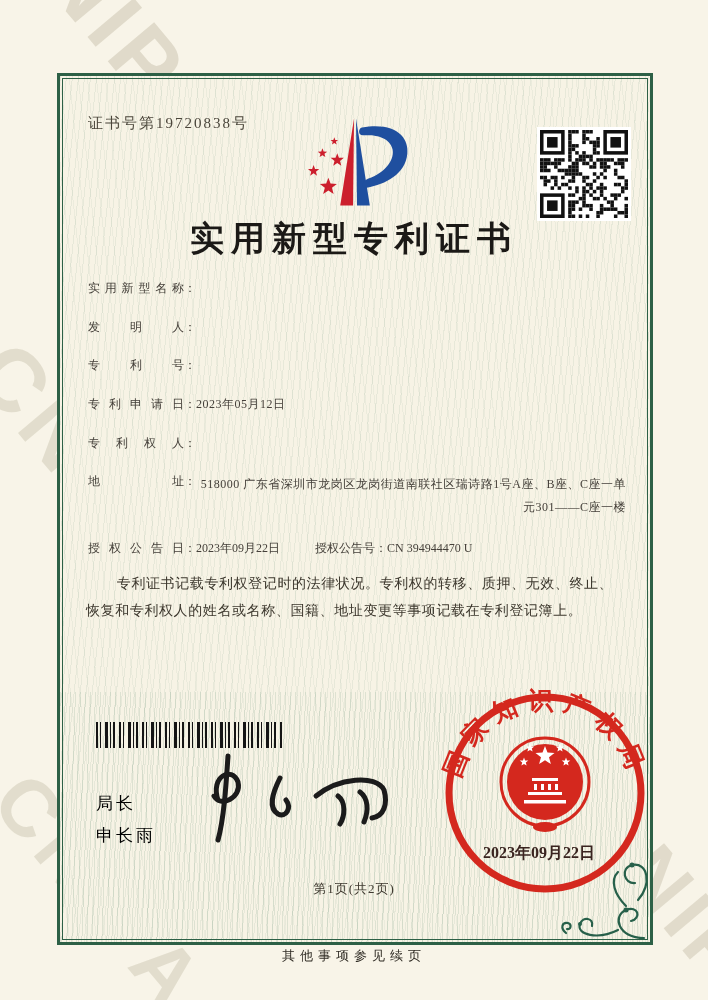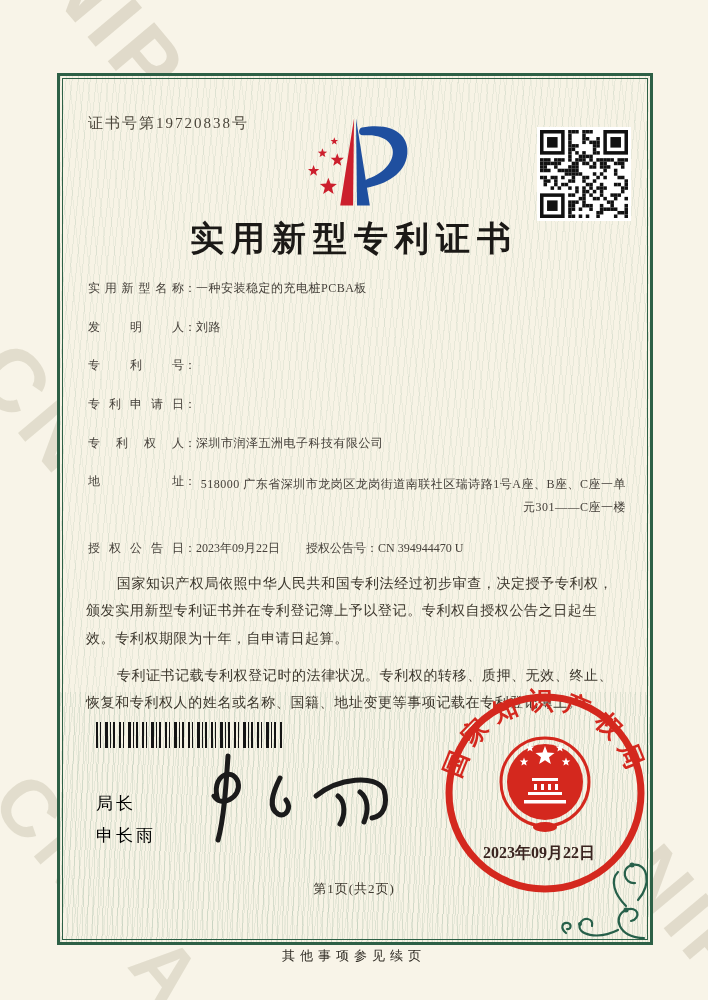--- a/index.html
+++ b/index.html
@@ -30,21 +30,21 @@
   .logo{position:absolute;left:283px;top:108px;width:148px;height:110px;}
   .qr{position:absolute;left:537px;top:127px;width:88px;height:88px;background:#fff;padding:3px;}
   .title{position:absolute;left:0;top:216px;width:708px;text-align:center;
          font-size:34px;font-weight:bold;color:#1b1916;letter-spacing:7px;}
   .rows{position:absolute;left:88px;top:280px;width:538px;font-size:12px;color:#45403a;}
   .row{display:flex;margin-bottom:22.5px;line-height:1.35;}
   .lab{display:inline-block;width:96px;text-align:justify;text-align-last:justify;flex:none;}
   .col{flex:none;}
   .val{flex:1;letter-spacing:0.5px;}
   .row-addr .val{line-height:1.85;text-align:right;}
-  .pair2{margin-left:26px;display:flex;flex:none;}
+  .pair2{margin-left:35px;display:flex;flex:none;}
   .paras{position:absolute;left:86px;top:570px;width:540px;font-size:14px;color:#3c372d;}
   .paras p{margin:0 0 10px 0;text-indent:2.2em;line-height:1.95;letter-spacing:0.6px;}
   .barcode{position:absolute;left:96px;top:722px;width:188px;height:26px;
      background:repeating-linear-gradient(90deg,
        #151515 0 2px, transparent 2px 4px, #151515 4px 5px, transparent 5px 9px,
        #151515 9px 12px, transparent 12px 14px, #151515 14px 15px, transparent 15px 17px,
        #151515 17px 19px, transparent 19px 23px);}
   .signer{position:absolute;left:96px;top:788px;font-size:17px;color:#000000;letter-spacing:3px;line-height:1.9;}
   .sig{position:absolute;left:188px;top:748px;width:215px;height:100px;}
   .seal{position:absolute;left:438px;top:686px;width:215px;height:215px;}
@@ -298,59 +298,56 @@
         <rect x="21" y="24" width="1" height="1" fill="#111"></rect>
         <rect x="24" y="24" width="1" height="1" fill="#111"></rect>
       </svg>
 
     <div class="title">实用新型专利证书</div>
 
     <div class="rows">
       <div class="row">
         <span class="lab">实用新型名称</span>
           <span class="col">：</span>
-        <span class="val">一种安装稳定的充电桩PCBA板</span>
       </div>
       <div class="row">
         <span class="lab">发明人</span>
           <span class="col">：</span>
-        <span class="val">刘路</span>
       </div>
       <div class="row">
         <span class="lab">专利号</span>
           <span class="col">：</span>
       </div>
       <div class="row">
         <span class="lab">专利申请日</span>
           <span class="col">：</span>
+        <span class="val">2023年05月12日</span>
       </div>
       <div class="row">
         <span class="lab">专利权人</span>
           <span class="col">：</span>
-        <span class="val">深圳市润泽五洲电子科技有限公司</span>
       </div>
       <div class="row row-addr">
         <span class="lab">地址</span>
           <span class="col">：</span>
         <span class="val">518000 广东省深圳市龙岗区龙岗街道南联社区瑞诗路1号A座、B座、C座一单元301——C座一楼</span>
       </div>
       <div class="row">
         <span class="lab">授权公告日</span>
           <span class="col">：</span>
         <span>2023年09月22日</span>
         <span class="pair2">
           <span>授权公告号</span>
             <span class="col">：</span>
           <span>CN 394944470 U</span>
         </span>
       </div>
     </div>
 
     <div class="paras">
-      <p>国家知识产权局依照中华人民共和国专利法经过初步审查，决定授予专利权，颁发实用新型专利证书并在专利登记簿上予以登记。专利权自授权公告之日起生效。专利权期限为十年，自申请日起算。</p>
       <p>专利证书记载专利权登记时的法律状况。专利权的转移、质押、无效、终止、恢复和专利权人的姓名或名称、国籍、地址变更等事项记载在专利登记簿上。</p>
     </div>
 
     <div class="barcode"></div>
 
     <div class="signer">
       <div>局长</div>
       <div>申长雨</div>
     </div>
 

